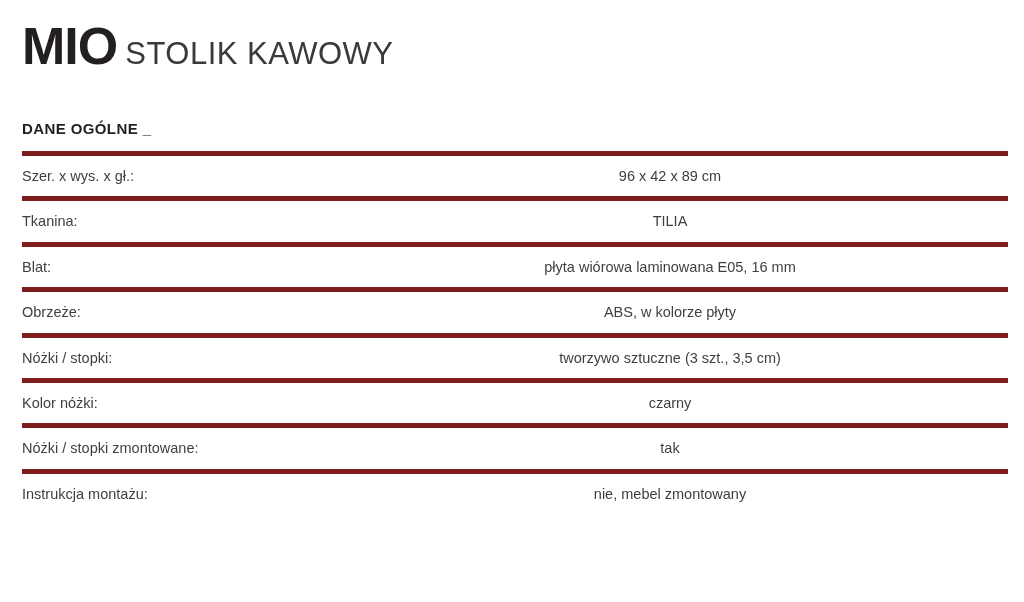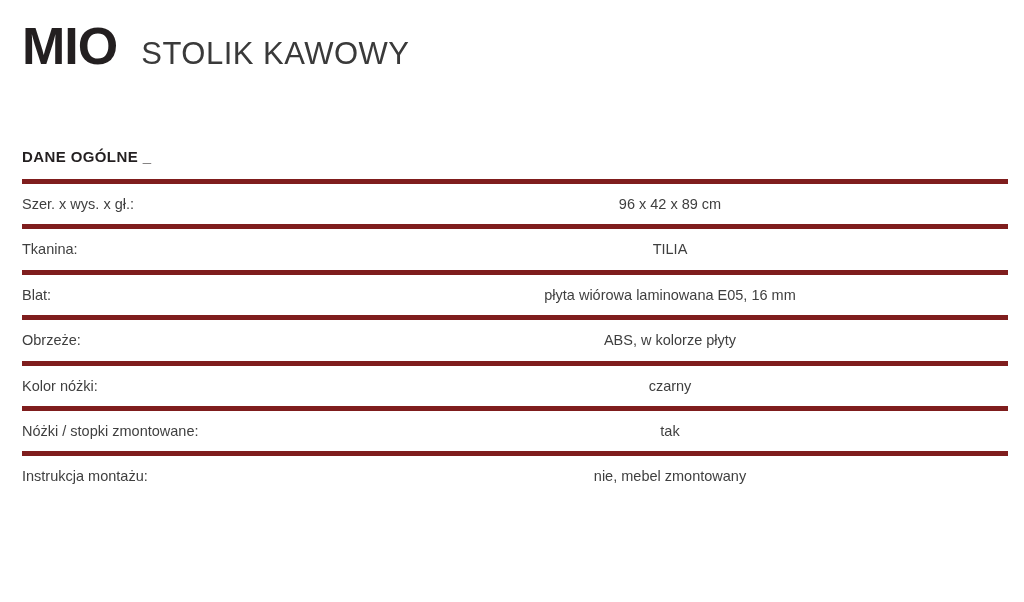--- a/index.html
+++ b/index.html
@@ -30,25 +30,25 @@
     font-weight: 700;
     letter-spacing: -1px;
     line-height: 1;
     color: #231f20;
   }
   .product-type {
     font-size: 31px;
     font-weight: 400;
     letter-spacing: 0.5px;
     line-height: 1;
-    margin-left: 24px;
+    margin-left: 8px;
     color: #3a3a3a;
   }
   .section {
-    margin-top: 76px;
+    margin-top: 48px;
     padding: 0 14px 0 22px;
   }
   .section-title {
     font-size: 15px;
     font-weight: 700;
     letter-spacing: 0.4px;
     color: #231f20;
     padding-bottom: 14px;
   }
   table.spec {
@@ -101,20 +101,24 @@
         </tr>
         <tr>
           <td class="label">Blat:</td>
           <td class="value">płyta wiórowa laminowana E05, 16 mm</td>
         </tr>
         <tr>
           <td class="label">Obrzeże:</td>
           <td class="value">ABS, w kolorze płyty</td>
         </tr>
         <tr>
+          <td class="label">Nóżki / stopki:</td>
+          <td class="value">tworzywo sztuczne (3 szt., 3,5 cm)</td>
+        </tr>
+        <tr>
           <td class="label">Kolor nóżki:</td>
           <td class="value">czarny</td>
         </tr>
         <tr>
           <td class="label">Nóżki / stopki zmontowane:</td>
           <td class="value">tak</td>
         </tr>
         <tr>
           <td class="label">Instrukcja montażu:</td>
           <td class="value">nie, mebel zmontowany</td>

